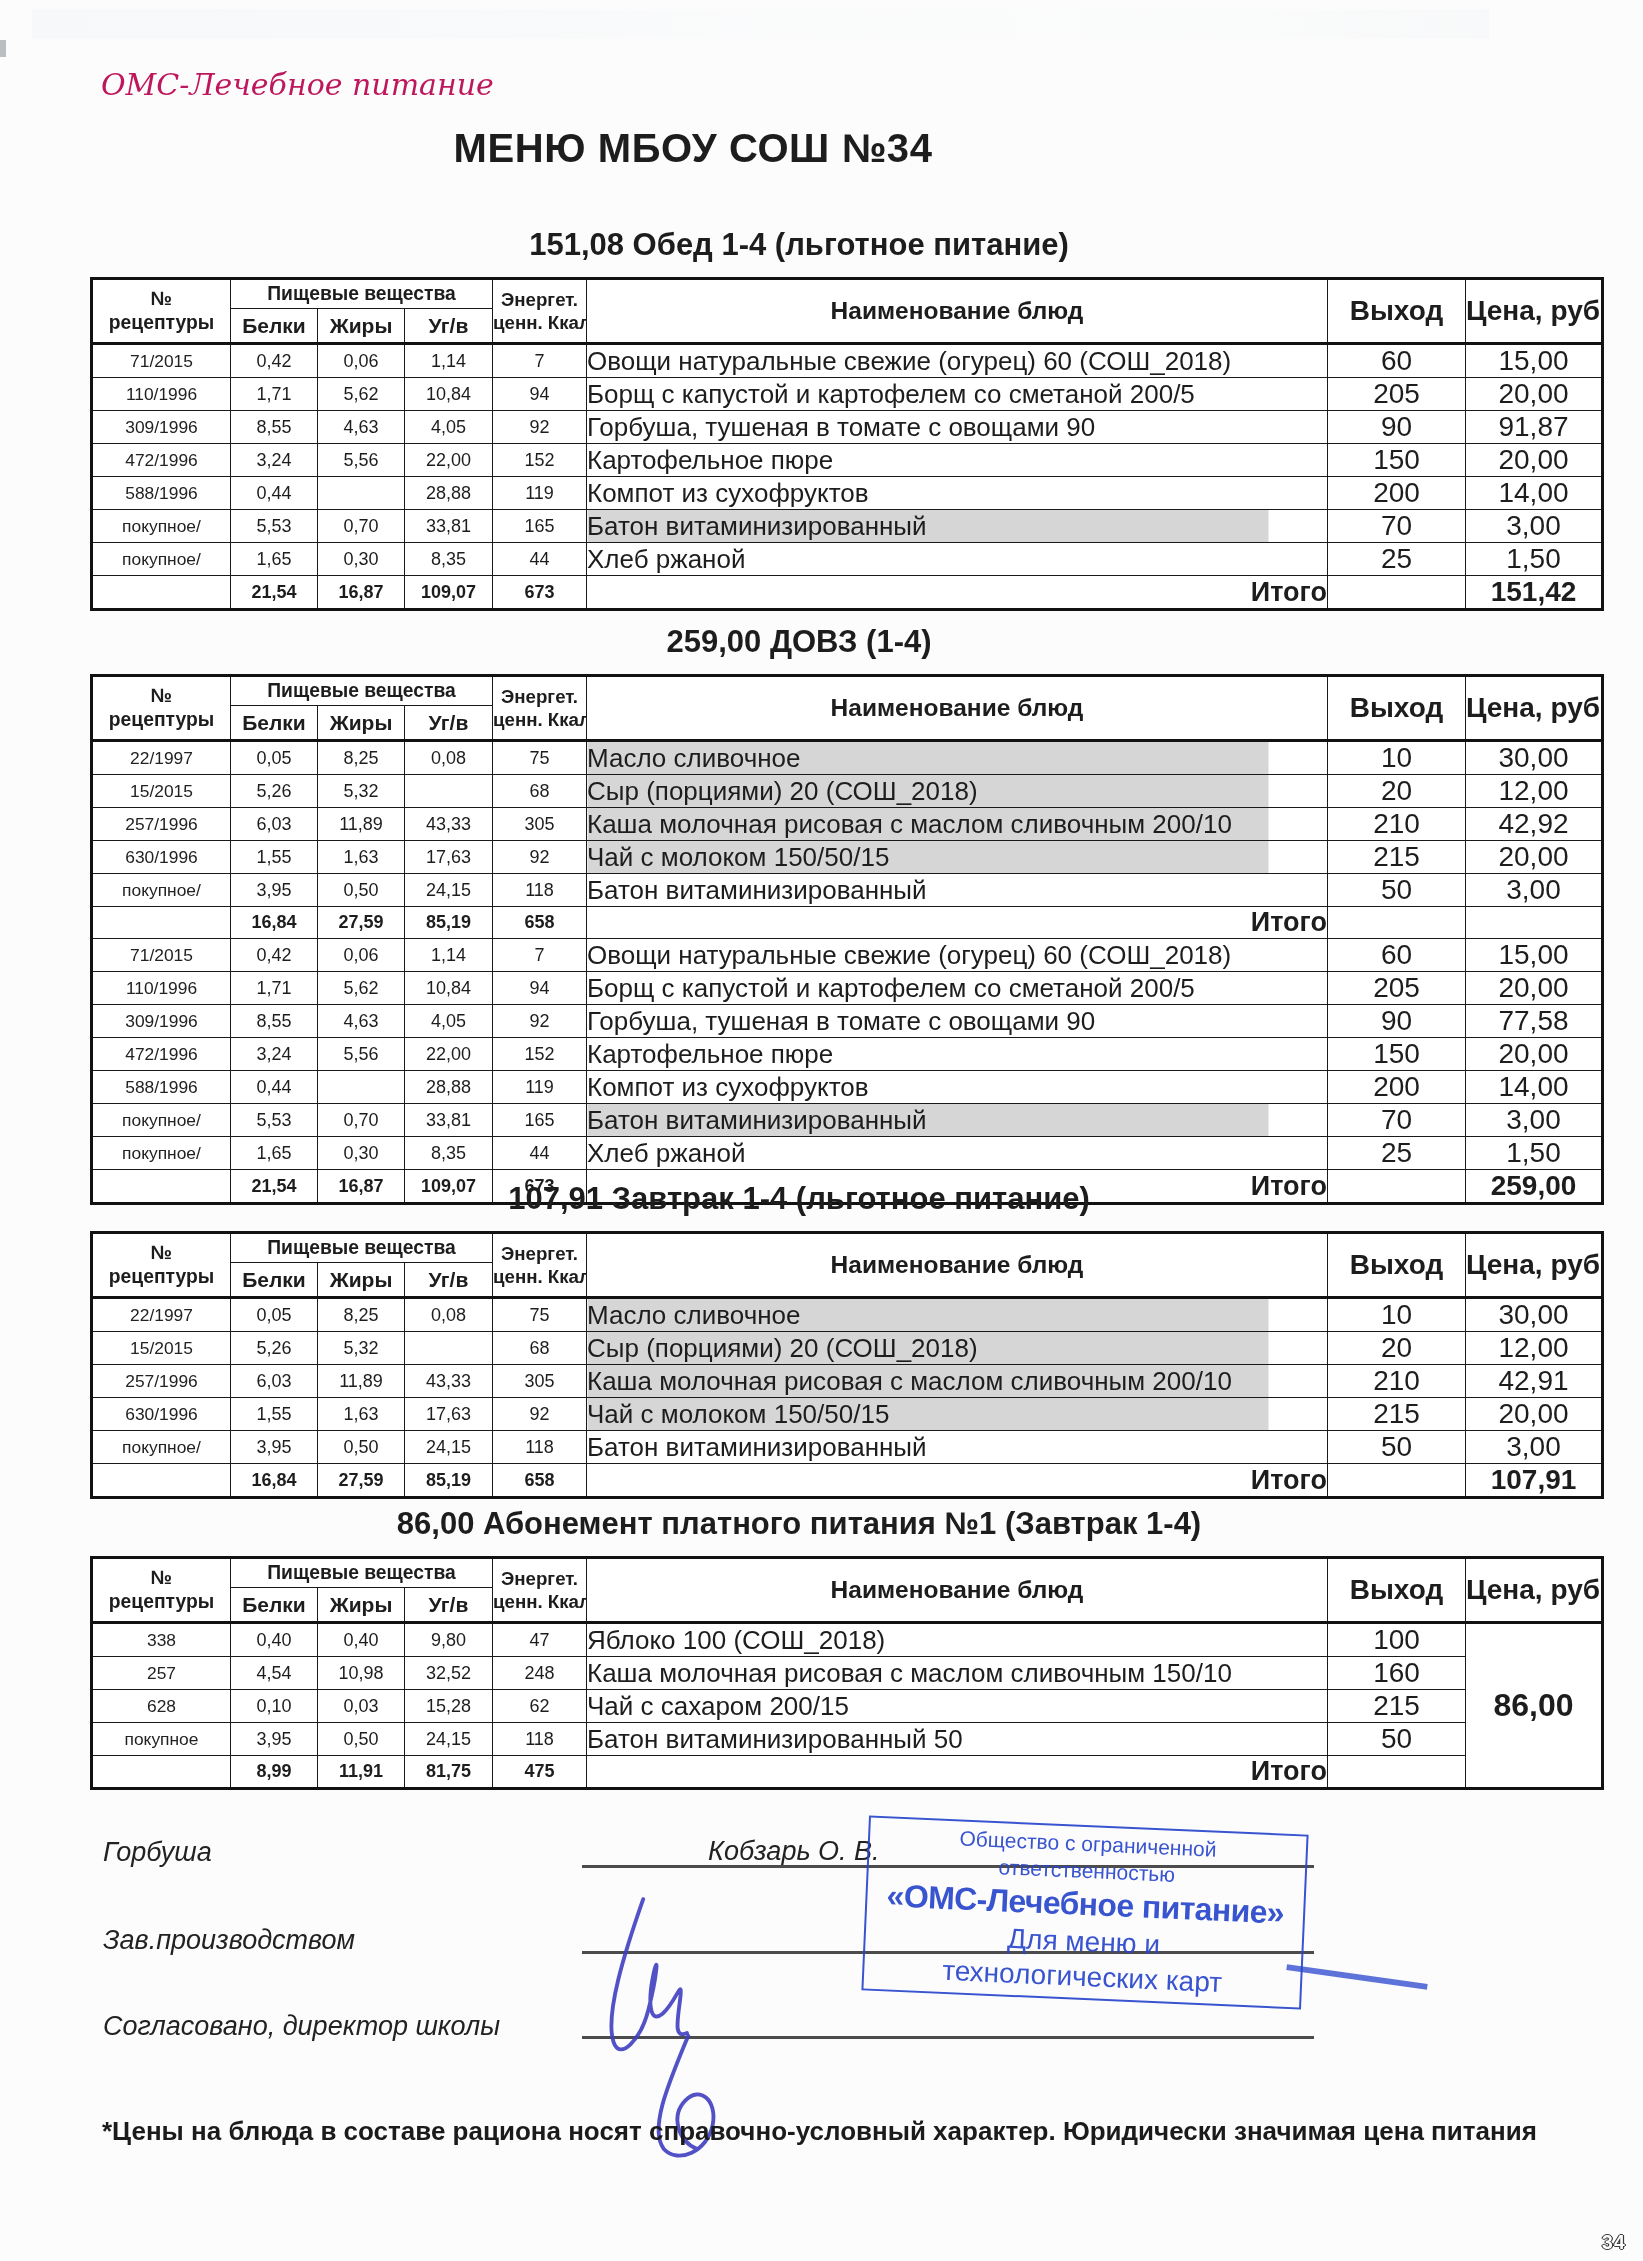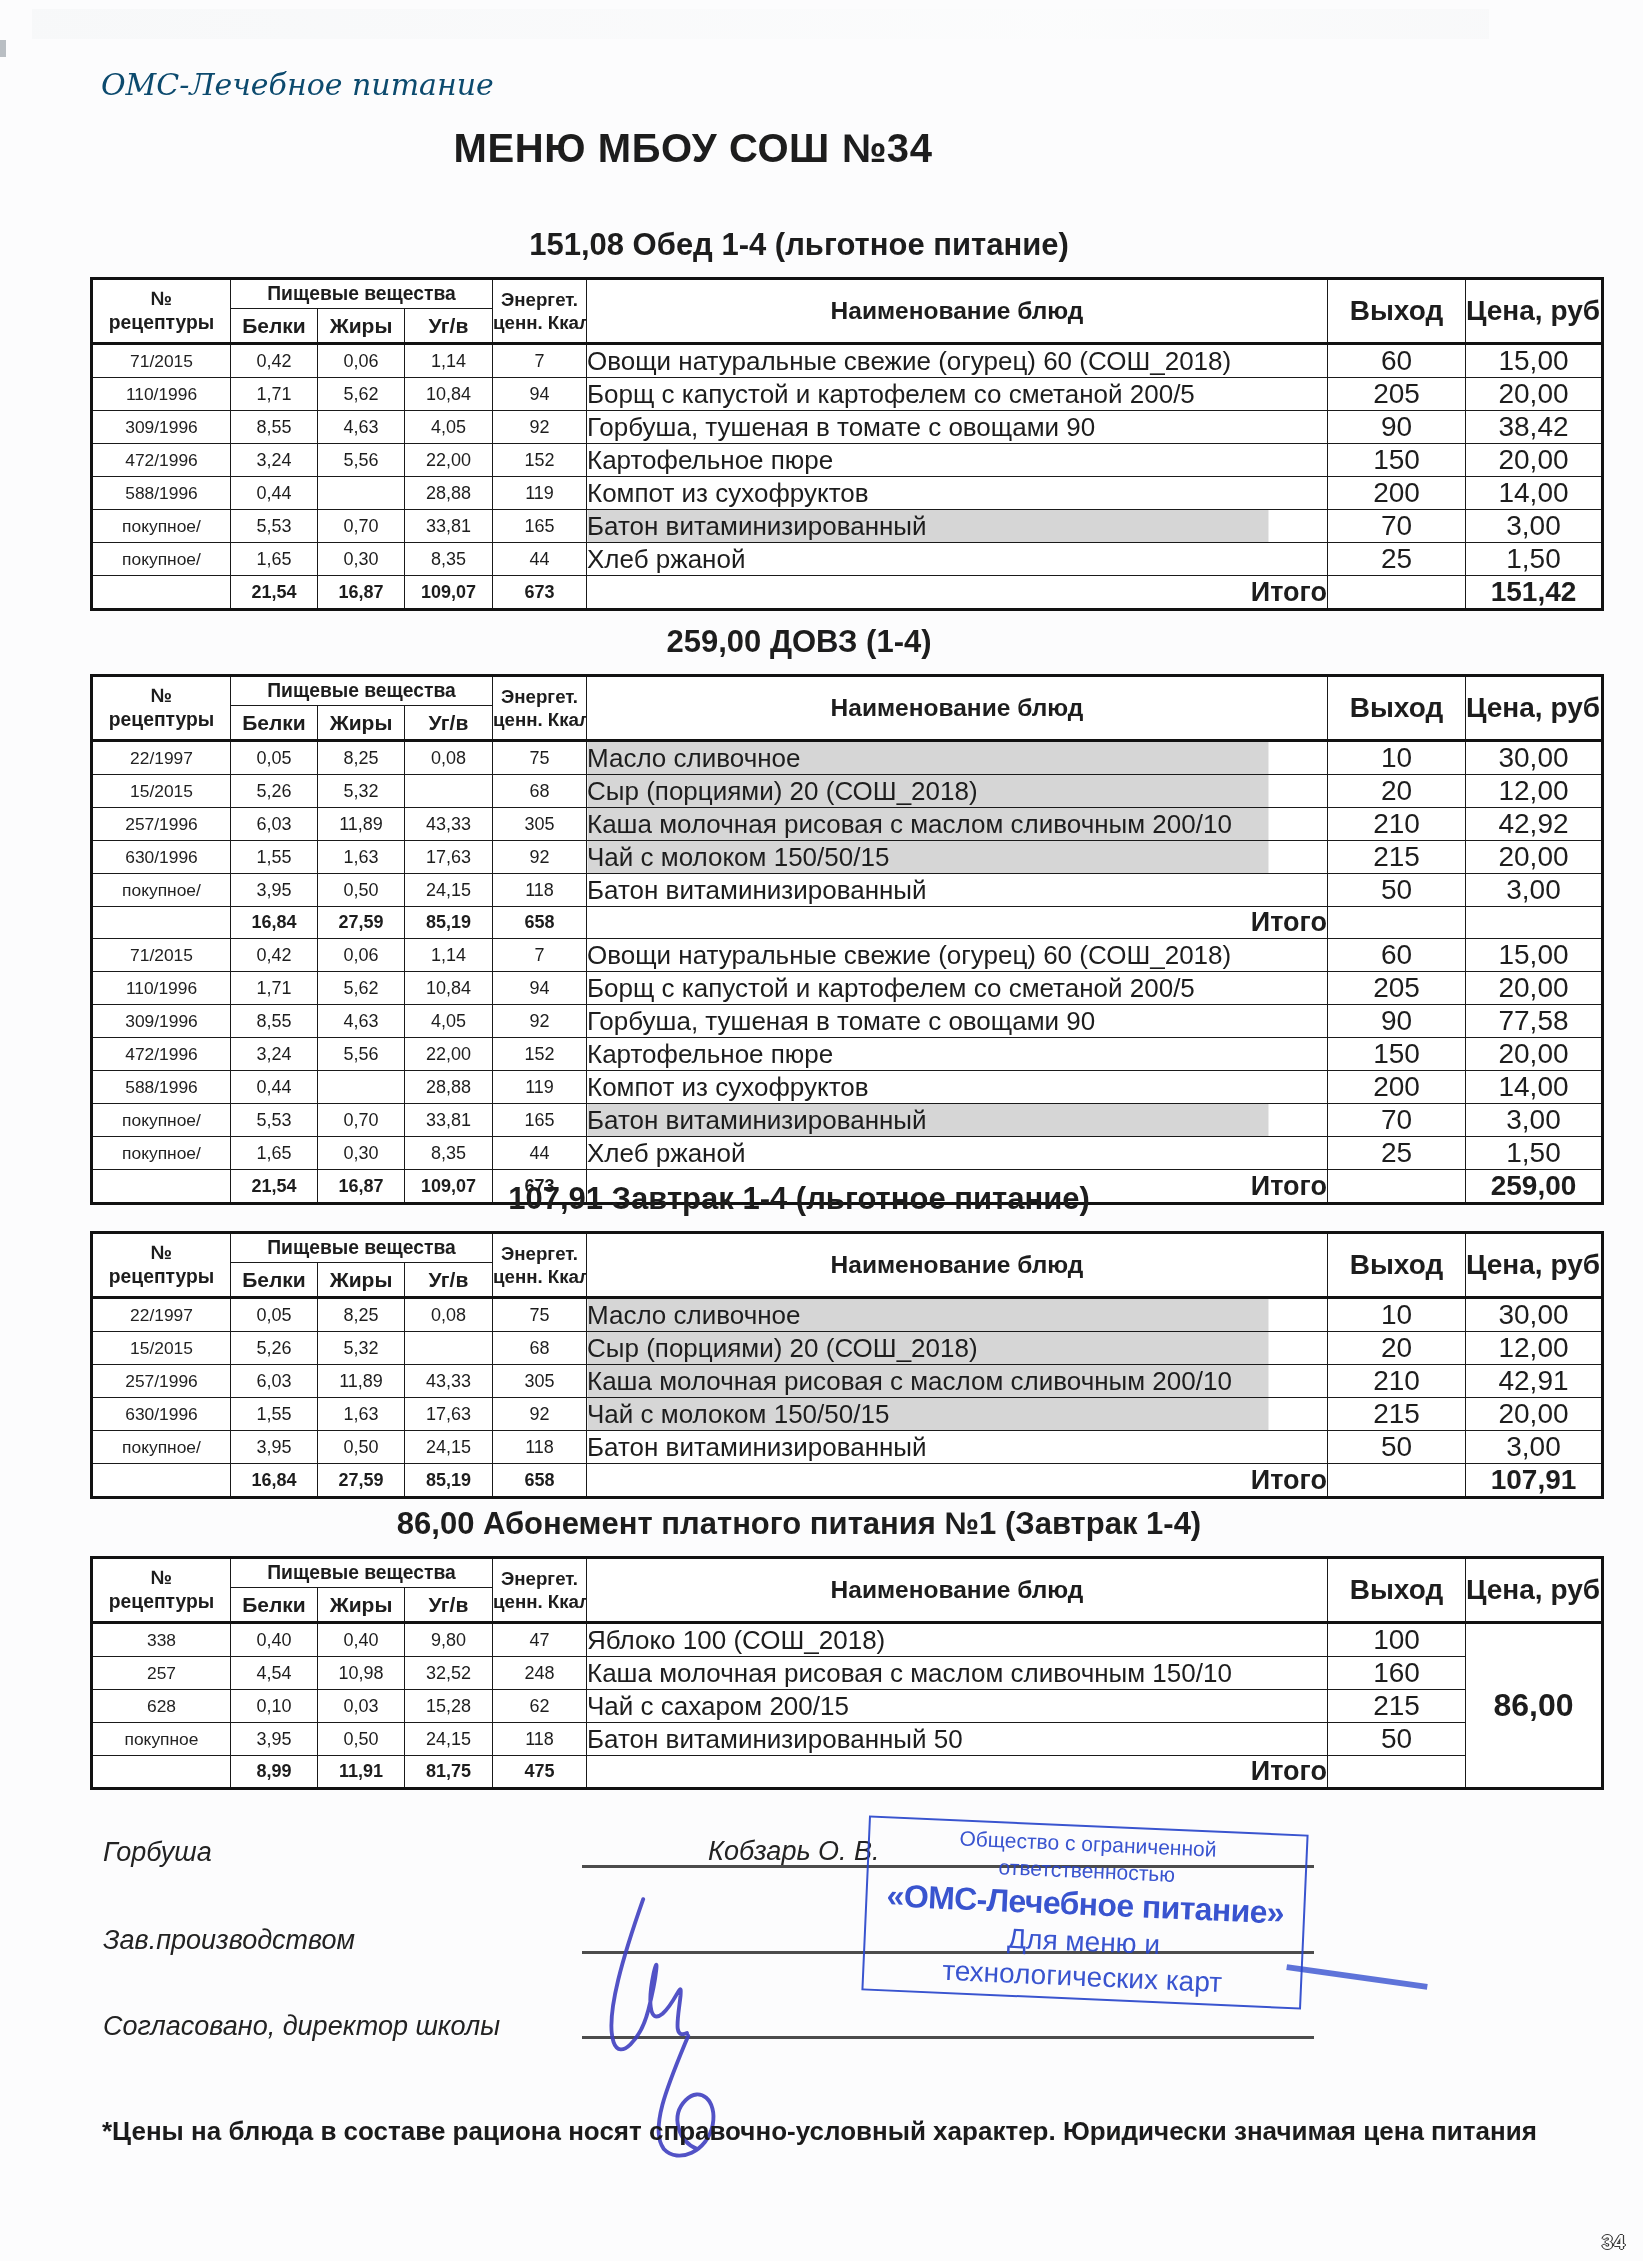--- a/index.html
+++ b/index.html
@@ -9,21 +9,21 @@
   }
   
   .scan-noise{position:absolute;left:32px;top:9px;width:1457px;height:30px;
     background:linear-gradient(90deg,#f3f5f6 0%,#f7f8f9 40%,#fbfcfc 70%,#f5f6f7 100%);opacity:.55;}
   .edge-mark{position:absolute;left:0;top:40px;width:5.8px;height:17px;background:#b9bec3;}
   .page-num{position:absolute;left:1602px;top:2232px;font-size:19.3px;font-weight:bold;
     color:#ffffff;letter-spacing:1.3px;
     text-shadow:-1.3px 0 #3a3a3a,1.3px 0 #3a3a3a,0 -1.3px #3a3a3a,0 1.3px #3a3a3a;}
 
   .brand{position:absolute;left:101px;top:67px;font-family:"DejaVu Serif",serif;
-    font-style:italic;font-size:30px;color:#0c4a6e;}
+    font-style:italic;font-size:30px;color:#be185d;}
   .doc-title{position:absolute;left:0;top:126px;width:1386px;text-align:center;
     font-size:40px;font-weight:bold;letter-spacing:0.6px;}
   .date-box{position:absolute;left:1310px;top:139px;width:300px;height:68px;
     background:var(--date-bg,#e8ebeb);display:flex;align-items:center;justify-content:center;
     font-size:27px;font-weight:bold;}
 
   .section{position:absolute;left:90px;width:1511px;}
   .sec1{top:227px}.sec2{top:624px}.sec3{top:1181px}.sec4{top:1506px}
   .section-title{width:1418px;text-align:center;font-size:31px;font-weight:bold;height:50px;}
 
@@ -142,21 +142,21 @@
             <td class="c-price">20,00</td>
           </tr>
           <tr class="row-dish">
             <td class="c-num">309/1996</td>
             <td class="c-nut">8,55</td>
             <td class="c-nut">4,63</td>
             <td class="c-nut">4,05</td>
             <td class="c-nut">92</td>
             <td class="c-dish">Горбуша, тушеная в томате с овощами 90</td>
             <td class="c-out">90</td>
-            <td class="c-price">38,42</td>
+            <td class="c-price">91,87</td>
           </tr>
           <tr class="row-dish">
             <td class="c-num">472/1996</td>
             <td class="c-nut">3,24</td>
             <td class="c-nut">5,56</td>
             <td class="c-nut">22,00</td>
             <td class="c-nut">152</td>
             <td class="c-dish">Картофельное пюре</td>
             <td class="c-out">150</td>
             <td class="c-price">20,00</td>

